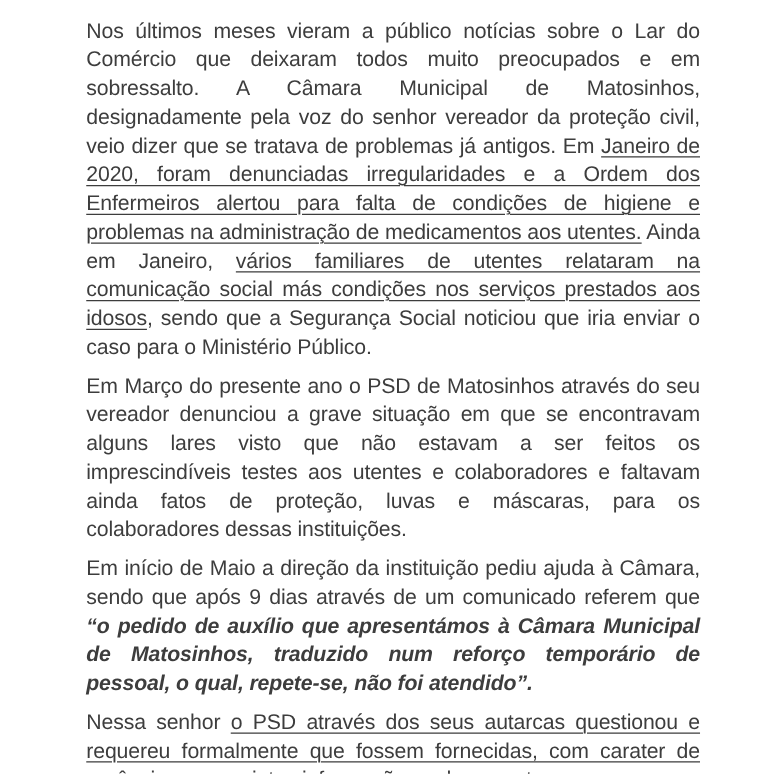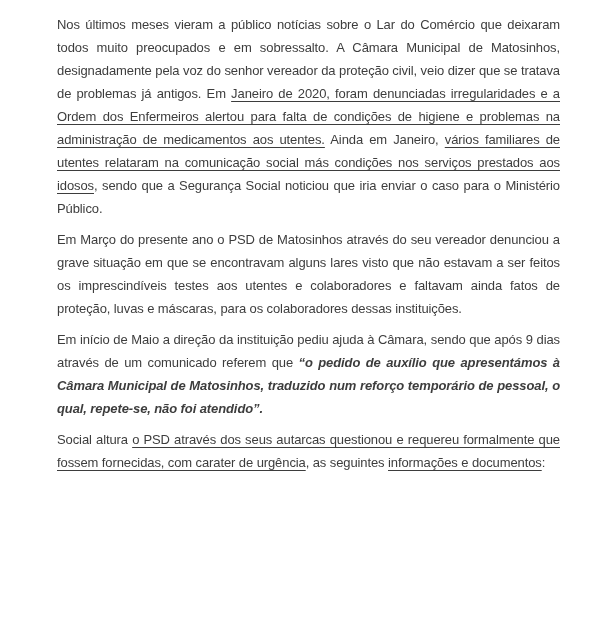--- a/index.html
+++ b/index.html
@@ -15,38 +15,38 @@
     font-family: "Liberation Sans", "DejaVu Sans", sans-serif;
   }
   .page {
     box-sizing: border-box;
     width: 616px;
     height: 619px;
     padding: 13px 56px 0 57px;
     background: #ffffff;
   }
   .doc-body p {
-    margin: 0 0 8px 0;
+    margin: 0 0 8px 12px;
     text-align: justify;
-    font-size: 13px;
+    font-size: 17px;
     line-height: 23px;
     letter-spacing: -0.1px;
     color: #3d3d3d;
   }
   .doc-body span.u {
     text-decoration: underline;
     text-underline-offset: 2.5px;
     text-decoration-thickness: 1px;
   }
   .doc-body span.b { font-weight: bold; }
   .doc-body span.i { font-style: italic; }
 </style>
 </head>
 <body>
 
 <main class="page">
   <div class="doc-body" id="doc-body" style="color: rgb(61, 61, 61);">
       <p><span>Nos últimos meses vieram a público notícias sobre o Lar do Comércio que deixaram todos muito preocupados e em sobressalto. A Câmara Municipal de Matosinhos, designadamente pela voz do senhor vereador da proteção civil, veio dizer que se tratava de problemas já antigos. Em </span><span class="u">Janeiro de 2020, foram denunciadas irregularidades e a Ordem dos Enfermeiros alertou para falta de condições de higiene e problemas na administração de medicamentos aos utentes.</span><span> Ainda em Janeiro, </span><span class="u">vários familiares de utentes relataram na comunicação social más condições nos serviços prestados aos idosos</span><span>, sendo que a Segurança Social noticiou que iria enviar o caso para o Ministério Público.</span></p>
       <p><span>Em Março do presente ano o PSD de Matosinhos através do seu vereador denunciou a grave situação em que se encontravam alguns lares visto que não estavam a ser feitos os imprescindíveis testes aos utentes e colaboradores e faltavam ainda fatos de proteção, luvas e máscaras, para os colaboradores dessas instituições.</span></p>
       <p><span>Em início de Maio a direção da instituição pediu ajuda à Câmara, sendo que após 9 dias através de um comunicado referem que </span><span class="b i">“o pedido de auxílio que apresentámos à Câmara Municipal de Matosinhos, traduzido num reforço temporário de pessoal, o qual, repete-se, não foi atendido”.</span></p>
-      <p><span>Social altura </span><span class="u">o PSD através dos seus autarcas questionou e requereu formalmente que fossem fornecidas, com carater de urgência</span><span>, as seguintes </span><span class="u">informações e documentos</span><span>:</span></p>
+      <p><span>Nessa senhor </span><span class="u">o PSD através dos seus autarcas questionou e requereu formalmente que fossem fornecidas, com carater de urgência</span><span>, as seguintes </span><span class="u">informações e documentos</span><span>:</span></p>
     </div>
 </main>
 
 </body></html>

